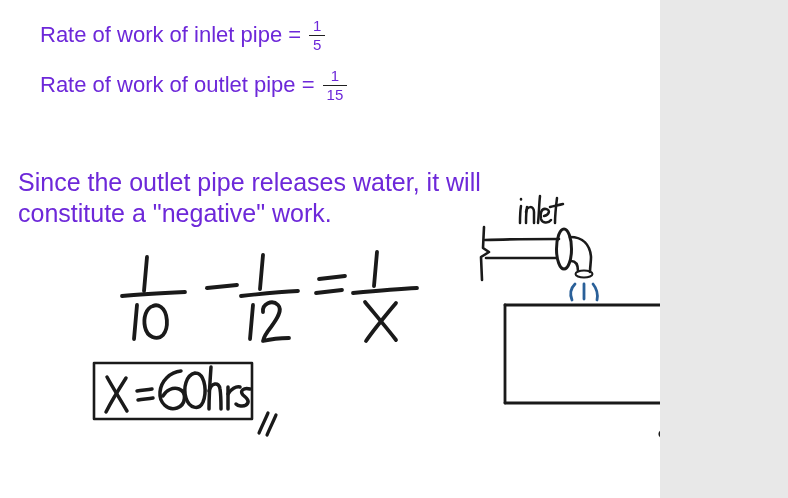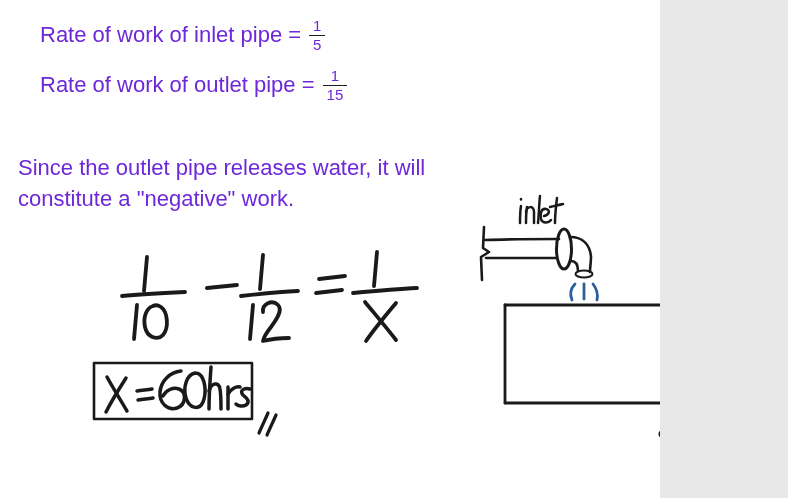--- a/index.html
+++ b/index.html
@@ -29,22 +29,22 @@
     align-items: center;
     font-size: 15px;
     line-height: 1.15;
     margin-left: 8px;
   }
   .frac .num { padding: 0 4px; }
   .frac .den { border-top: 1.6px solid #1f1f1f; padding: 0 4px; }
   .paragraph {
     position: absolute;
     left: 18px;
-    top: 152px;
-    font-size: 22px;
+    top: 167px;
+    font-size: 25px;
     line-height: 31px;
     width: 580px;
   }
   svg.overlay {
     position: absolute;
     left: 0; top: 0;
     width: 788px; height: 498px;
   }
   .ink  { stroke: #1a1a1a; fill: none; stroke-linecap: round; stroke-linejoin: round; }
   .blue { stroke: #2a6099; fill: none; stroke-linecap: round; stroke-linejoin: round; }

